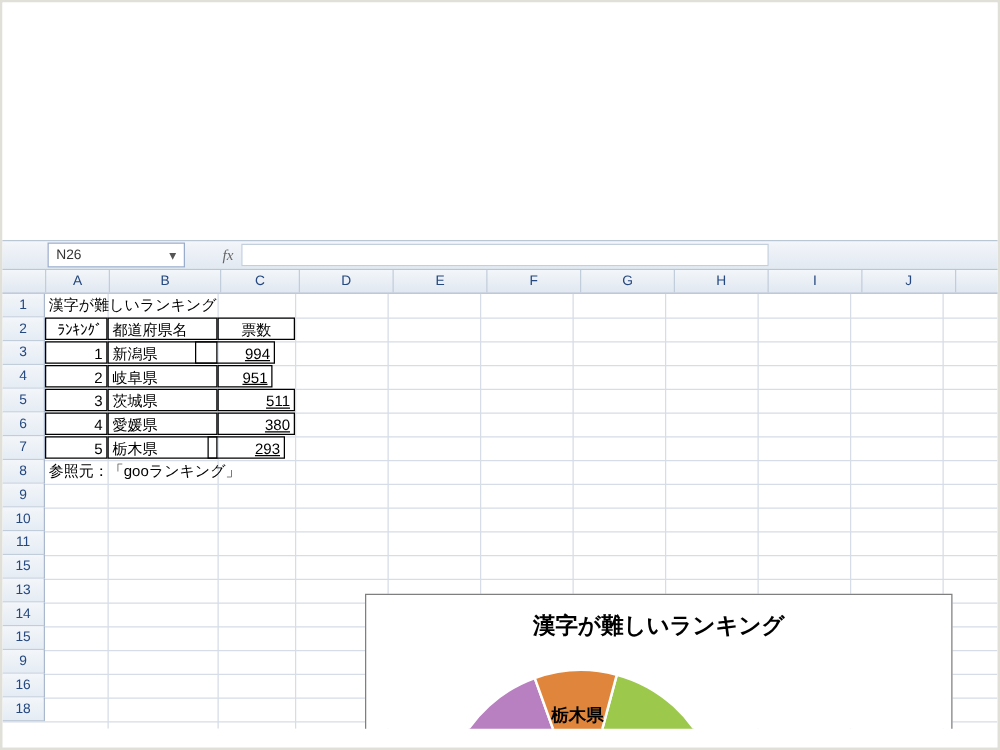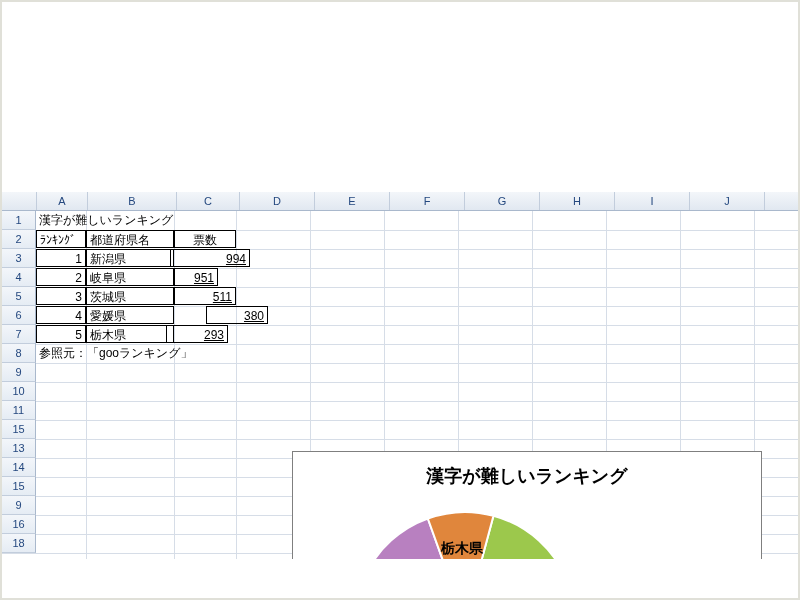--- a/index.html
+++ b/index.html
@@ -34,20 +34,30 @@
 .pie{position:absolute;left:58px;top:56px;width:228px;height:228px;}
 .pie svg{width:228px;height:228px;}
 .sliceLbl{position:absolute;font-size:14px;font-weight:bold;color:#000;pointer-events:none;white-space:nowrap;transform:translate(-50%,-50%);}
 </style>
 </head>
 <body>
 
 <div class="canvas">
   <div class="whitespace"></div>
 
+  <div class="fbar">
+    <div class="namebox">
+      <span>N26</span>
+      <span class="nbarrow">▾</span>
+    </div>
+    <div class="fxwrap">
+      <span class="fx">fx</span>
+      <div class="finput"></div>
+    </div>
+  </div>
 
   <div class="colhdrs">
     <div class="rowhdrgap"></div>
   <div class="colh" style="width: 50px;">A</div>
       <div class="colh" style="width: 88px;">B</div>
       <div class="colh" style="width: 62px;">C</div>
       <div class="colh" style="width: 74px;">D</div>
       <div class="colh" style="width: 74px;">E</div>
       <div class="colh" style="width: 74px;">F</div>
       <div class="colh" style="width: 74px;">G</div>
@@ -102,35 +112,35 @@
         <div class="rowh">15</div>
         <div class="rowh">13</div>
         <div class="rowh">14</div>
         <div class="rowh">15</div>
         <div class="rowh">9</div>
         <div class="rowh">16</div>
         <div class="rowh">18</div>
       </div>
     <div class="cells">
         <div class="cell " style="left: 0px; top: 0px; width: 200px;">漢字が難しいランキング</div>
-        <div class="cell bord" style="left: 0px; top: 19px; width: 50px; text-align: left;">ﾗﾝｷﾝｸﾞ</div>
+        <div class="cell bord" style="left: 0px; top: 19px; width: 50px; text-align: right;">ﾗﾝｷﾝｸﾞ</div>
         <div class="cell bord" style="left: 50px; top: 19px; width: 88px; text-align: left;">都道府県名</div>
         <div class="cell bord" style="left: 138px; top: 19px; width: 62px; text-align: center;">票数</div>
         <div class="cell bord ralign" style="left: 0px; top: 38px; width: 50px;">1</div>
         <div class="cell bord" style="left: 50px; top: 38px; width: 88px;">新潟県</div>
-        <div class="cell bord ralign under" style="left: 134px; top: 38px; width: 80px;">994</div>
+        <div class="cell bord ralign under" style="left: 120px; top: 38px; width: 64px;">994</div>
         <div class="cell bord ralign" style="left: 0px; top: 57px; width: 50px;">2</div>
         <div class="cell bord" style="left: 50px; top: 57px; width: 88px;">岐阜県</div>
         <div class="cell bord ralign under" style="left: 138px; top: 57px; width: 44px; text-decoration: underline;">951</div>
         <div class="cell bord ralign" style="left: 0px; top: 76px; width: 50px;">3</div>
         <div class="cell bord" style="left: 50px; top: 76px; width: 88px;">茨城県</div>
         <div class="cell bord ralign under" style="left: 138px; top: 76px; width: 62px;">511</div>
         <div class="cell bord ralign" style="left: 0px; top: 95px; width: 50px;">4</div>
         <div class="cell bord" style="left: 50px; top: 95px; width: 88px;">愛媛県</div>
-        <div class="cell bord ralign under" style="left: 138px; top: 95px; width: 62px; margin-left: 32px;">380</div>
+        <div class="cell bord ralign under" style="left: 138px; top: 95px; width: 62px;">380</div>
         <div class="cell bord ralign" style="left: 0px; top: 114px; width: 50px;">5</div>
         <div class="cell bord" style="left: 50px; top: 114px; width: 88px;">栃木県</div>
         <div class="cell bord ralign under" style="left: 130px; top: 114px; width: 62px;">293</div>
         <div class="cell " style="left: 0px; top: 133px; width: 240px;">参照元：「gooランキング」</div>
       </div>
 
     <div class="chart">
       <div class="chtitle">漢字が難しいランキング</div>
       <div class="pie"><svg viewBox="0 0 228 228">
             <path d="M 114 114 L 142.47009496127728 7.748159108202486 A 110 110 0 0 1 194.5739054381645 188.88555109259548 Z" fill="#9cc84c" stroke="#fff" stroke-width="2"></path>

